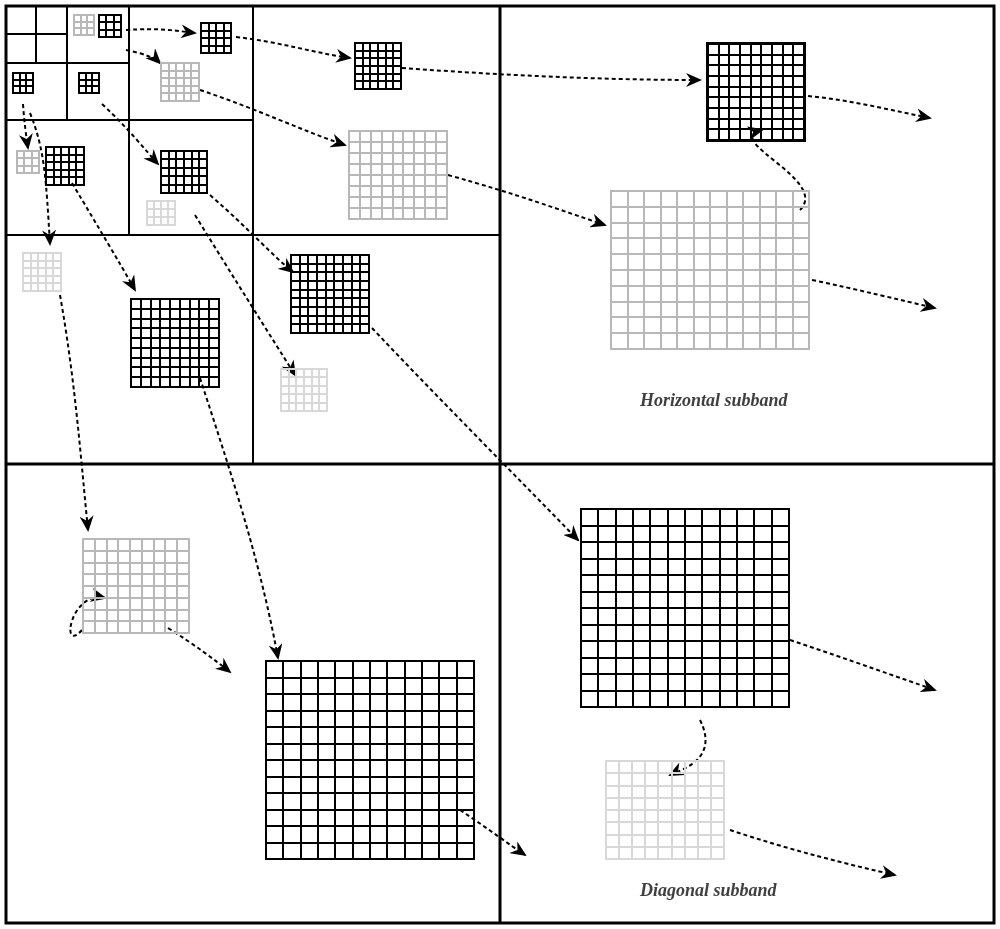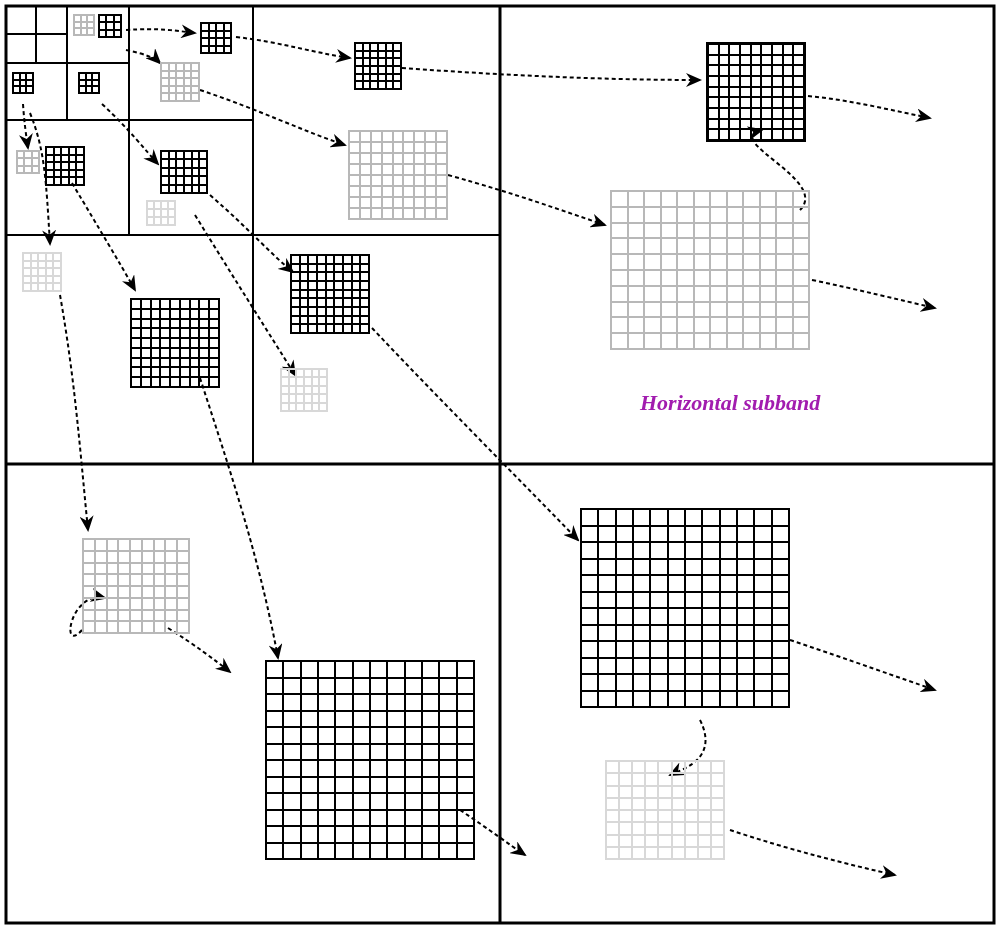--- a/index.html
+++ b/index.html
@@ -1,18 +1,18 @@
 <!DOCTYPE html>
 <html><head>
 <meta charset="utf-8">
 <style>
   body { margin:0; padding:0; font-family:Georgia, 'Times New Roman', serif; }
   .canvas { position:relative; width:1000px; height:929px; background:#fff; }
   svg { position:absolute; top:0; left:0; }
-  .label { position:absolute; font-style:italic; font-weight:bold; font-size:22px; color:#a21caf; }
+  .label { position:absolute; font-style:italic; font-weight:bold; font-size:18px; color:#404040; }
   .grid { position:absolute; display:grid; box-sizing:border-box; }
   .grid div { box-sizing:border-box; }
 </style>
 </head>
 <body>
 
 <div class="canvas">
 
   <svg width="1000" height="929">
     <defs>
@@ -1223,14 +1223,15 @@
       <div style="border: 0.5px solid rgb(216, 216, 216);"></div>
       <div style="border: 0.5px solid rgb(216, 216, 216);"></div>
       <div style="border: 0.5px solid rgb(216, 216, 216);"></div>
       <div style="border: 0.5px solid rgb(216, 216, 216);"></div>
       <div style="border: 0.5px solid rgb(216, 216, 216);"></div>
       <div style="border: 0.5px solid rgb(216, 216, 216);"></div>
       <div style="border: 0.5px solid rgb(216, 216, 216);"></div>
     </div>
 
   <div class="label" style="left:640px; top:390px;">Horizontal subband</div>
+  <div class="label" style="left:640px; top:880px;">Diagonal subband</div>
 
 </div>
 
 </body></html>

